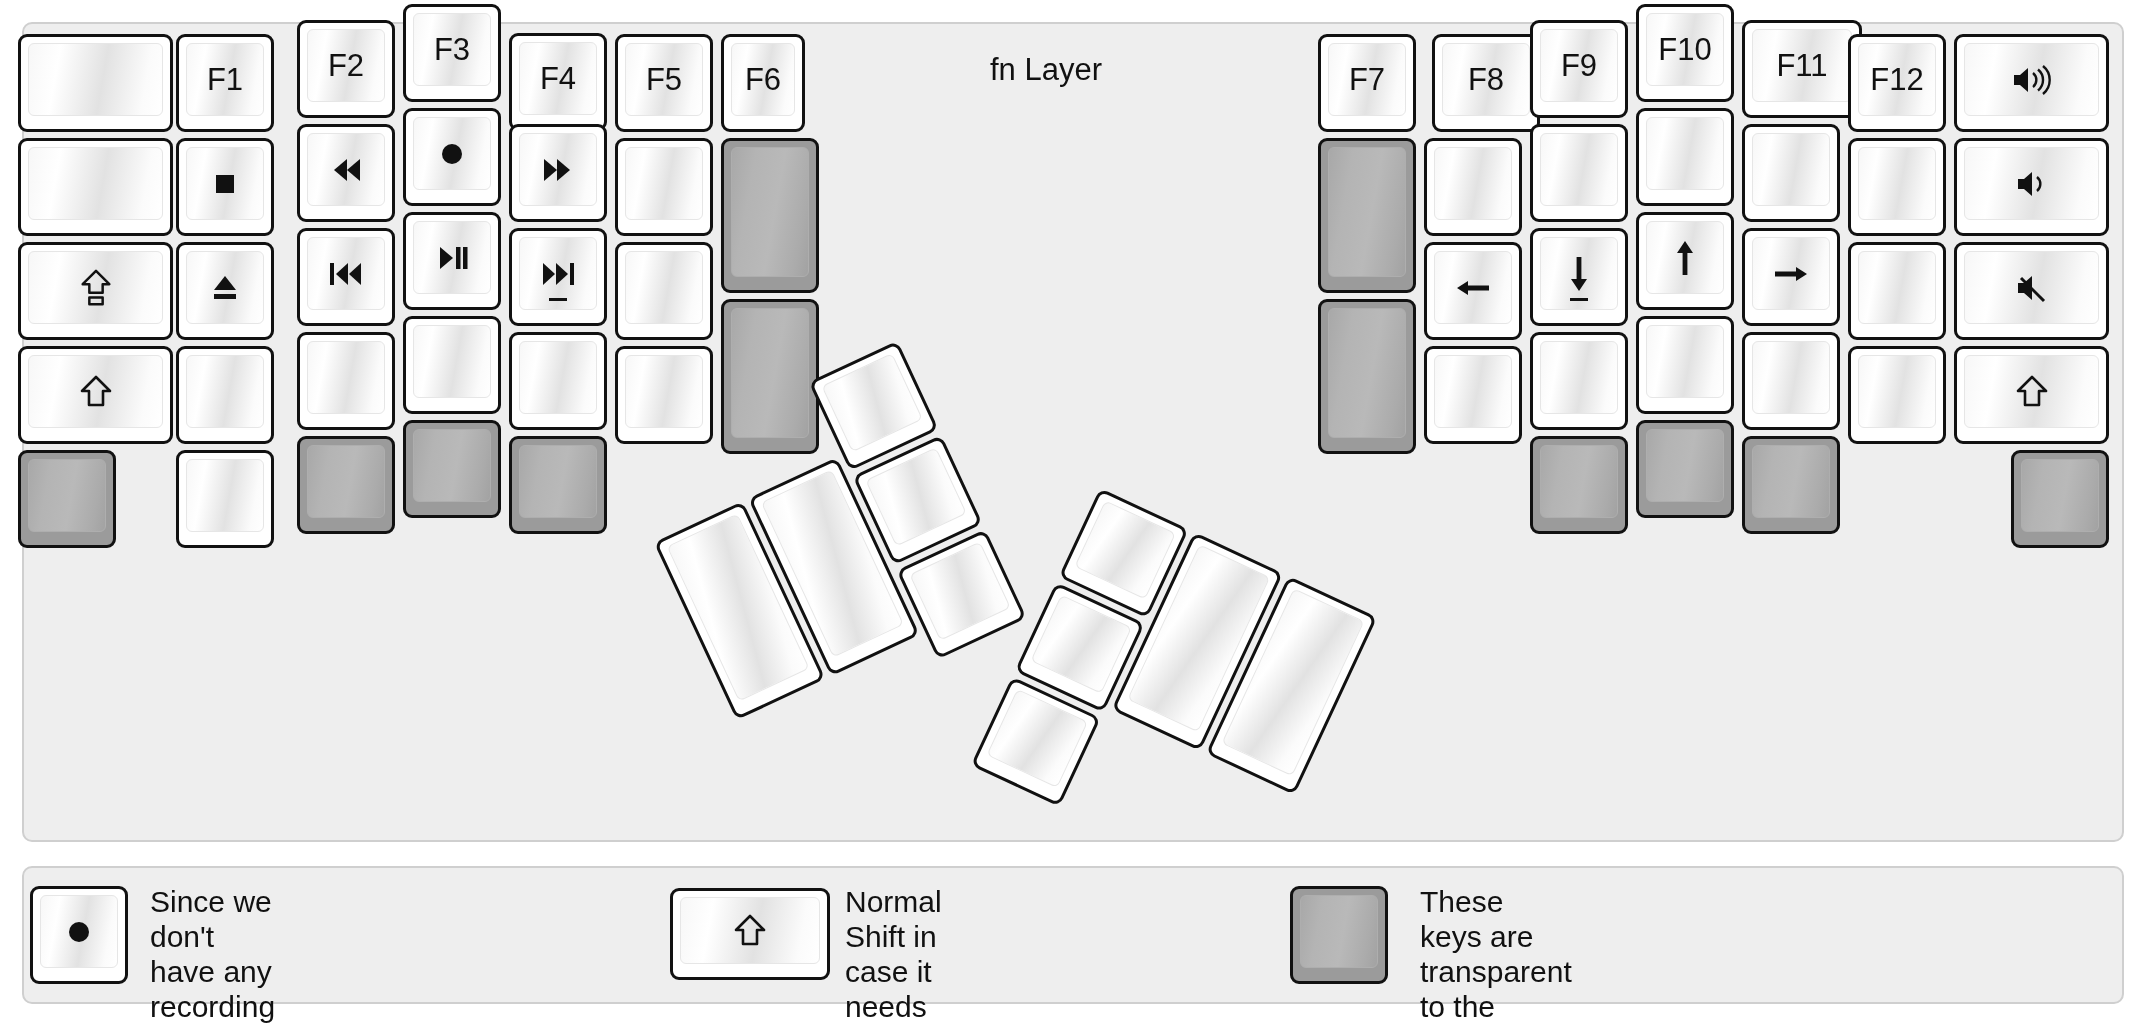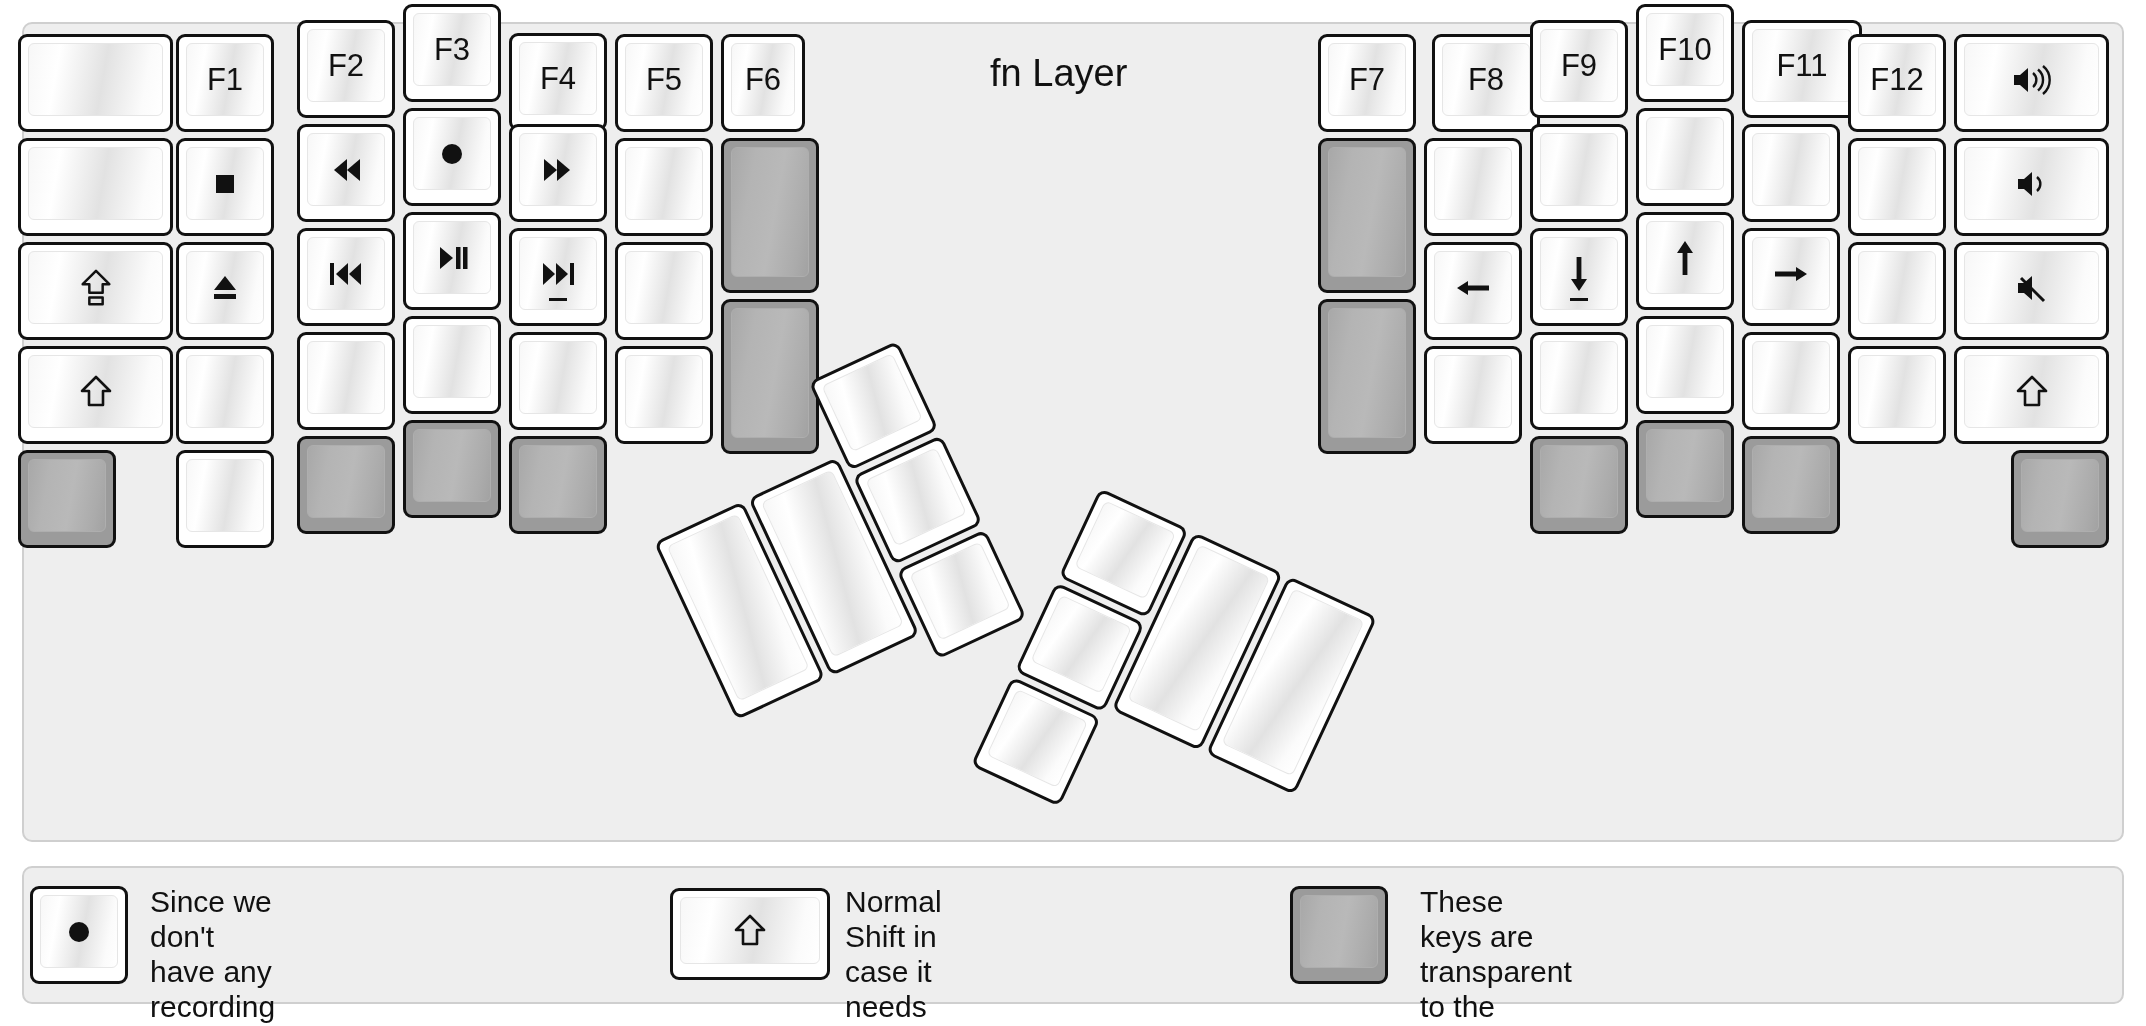--- a/index.html
+++ b/index.html
@@ -74,21 +74,21 @@
     width:18px;
     height:3px;
     background:#111;
   }
 
   
   #title{
     position:absolute;
     left:990px;
     top:52px;
-    font-size:38px;
+    font-size:31px;
     color:#111111;
     white-space:nowrap;
   }
 
   
   .legend-item{ position:absolute; top:0; height:138px; }
   .legend-text{
     position:absolute;
     top:18px;
     font-size:30px;

